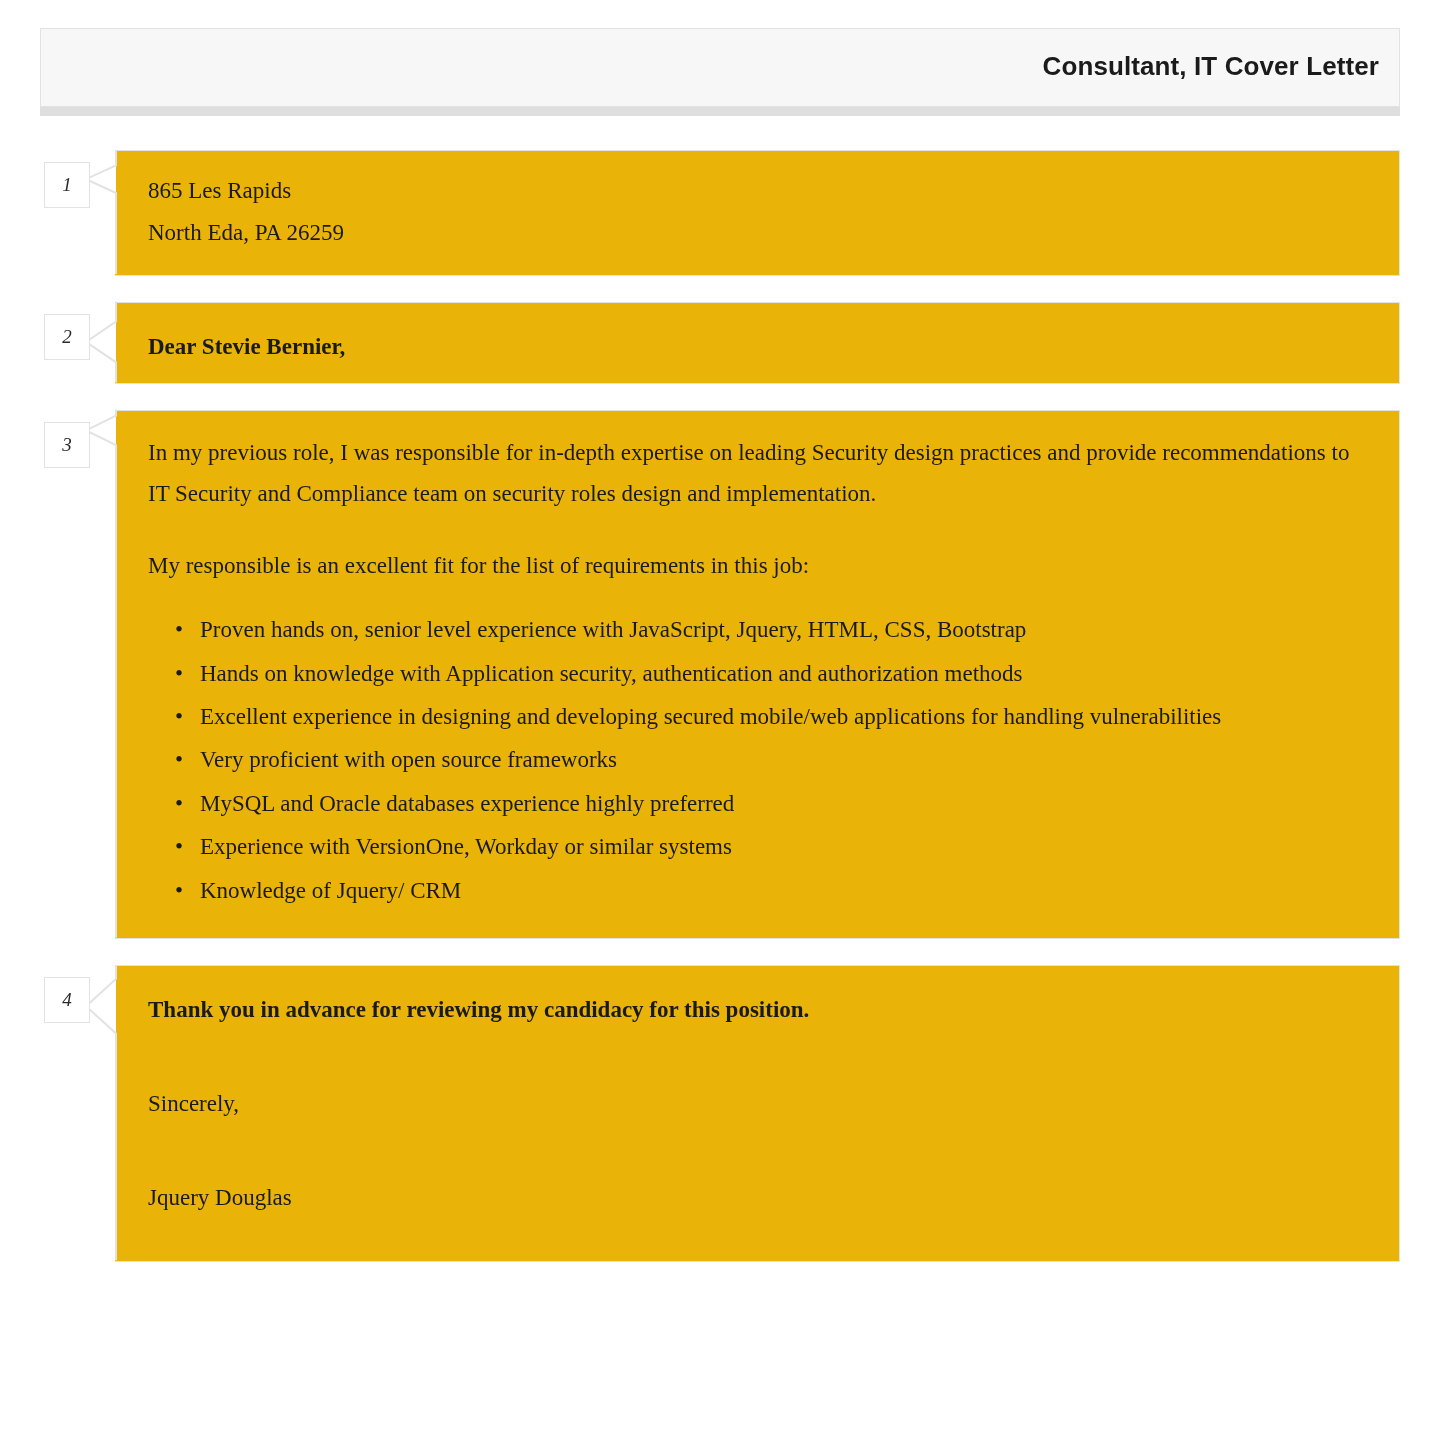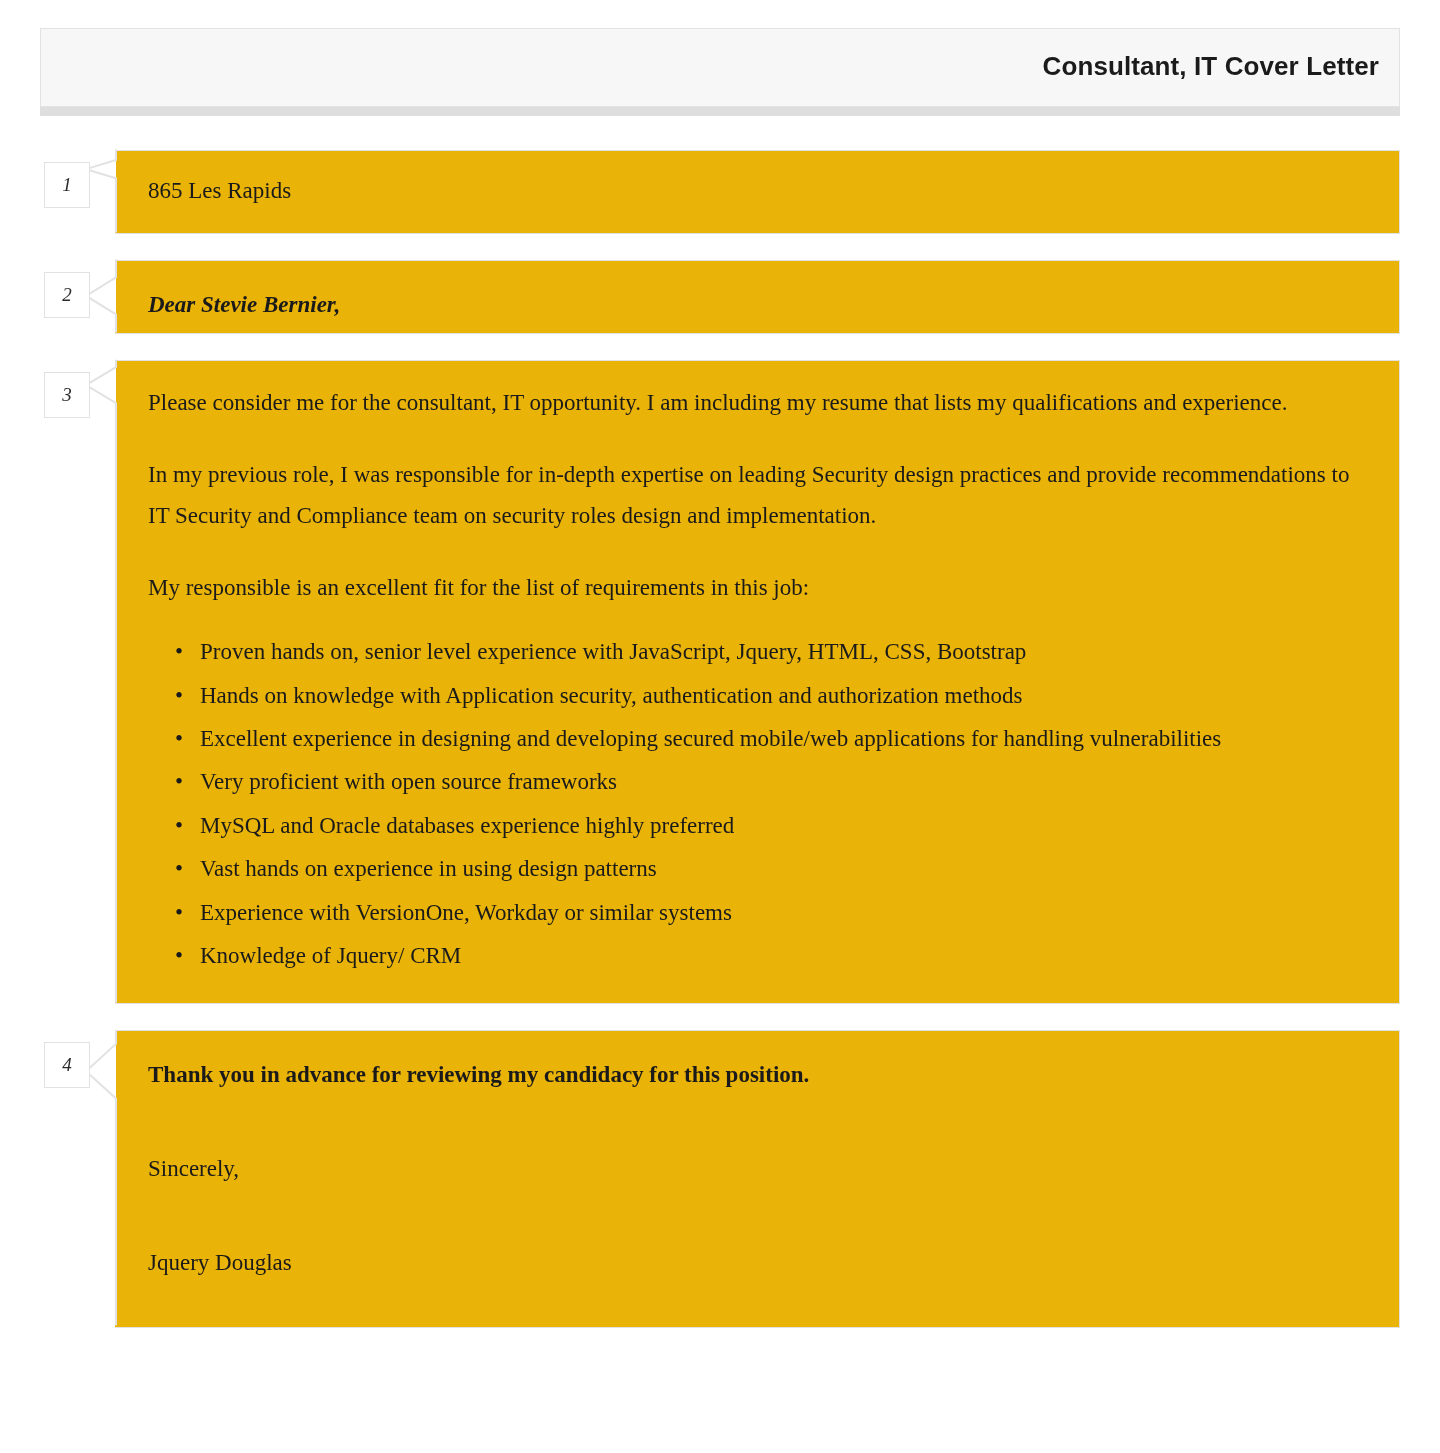--- a/index.html
+++ b/index.html
@@ -186,53 +186,52 @@
   <div class="sections">
 
     <div class="section">
       <div class="badge">1</div>
       <div class="panel">
         <div class="panel-border"></div>
         <svg class="panel-notch" viewBox="0 0 32 200" preserveAspectRatio="none">
           <path d="M32 1 L32 26 L2 48 L32 70 L32 199" fill="#ffffff" stroke="#e2e2e2" stroke-width="2" vector-effect="non-scaling-stroke"></path>
         </svg>
         <p class="addr-line">865 Les Rapids</p>
+        <p class="addr-line tight" style="margin-top:0">North Eda, PA 26259</p>
       </div>
     </div>
 
     <div class="section" style="margin-top:26px;">
       <div class="badge">2</div>
-      <div class="panel" style="padding-top:24px;padding-bottom:8px;font-style:italic;">
+      <div class="panel" style="padding-top:24px;padding-bottom:16px;">
         <div class="panel-border"></div>
         <svg class="panel-notch" viewBox="0 0 32 200" preserveAspectRatio="none">
           <path d="M32 1 L32 50 L2 100 L32 150 L32 199" fill="#ffffff" stroke="#e2e2e2" stroke-width="2" vector-effect="non-scaling-stroke"></path>
         </svg>
         <p class="salutation">Dear Stevie Bernier,</p>
       </div>
     </div>
 
     <div class="section" style="margin-top:26px;">
       <div class="badge">3</div>
       <div class="panel" style="padding-top:22px;padding-bottom:26px;">
         <div class="panel-border"></div>
         <svg class="panel-notch" viewBox="0 0 32 790" preserveAspectRatio="none">
           <path d="M32 1 L32 10 L2 32 L32 54 L32 789" fill="#ffffff" stroke="#e2e2e2" stroke-width="2" vector-effect="non-scaling-stroke"></path>
         </svg>
 
-        <p>Please consider me for the consultant, IT opportunity. I am including my resume that lists my qualifications and experience.</p>
         <p>In my previous role, I was responsible for in-depth expertise on leading Security design practices and provide recommendations to IT Security and Compliance team on security roles design and implementation.</p>
         <p>My responsible is an excellent fit for the list of requirements in this job:</p>
 
         <ul class="req-list">
           <li>Proven hands on, senior level experience with JavaScript, Jquery, HTML, CSS, Bootstrap</li>
           <li>Hands on knowledge with Application security, authentication and authorization methods</li>
           <li>Excellent experience in designing and developing secured mobile/web applications for handling vulnerabilities</li>
           <li>Very proficient with open source frameworks</li>
           <li>MySQL and Oracle databases experience highly preferred</li>
-          <li>Vast hands on experience in using design patterns</li>
           <li>Experience with VersionOne, Workday or similar systems</li>
           <li>Knowledge of Jquery/ CRM</li>
         </ul>
       </div>
     </div>
 
     <div class="section" style="margin-top:26px;">
       <div class="badge">4</div>
       <div class="panel sig-block" style="padding-top:24px;padding-bottom:44px;">
         <div class="panel-border"></div>

